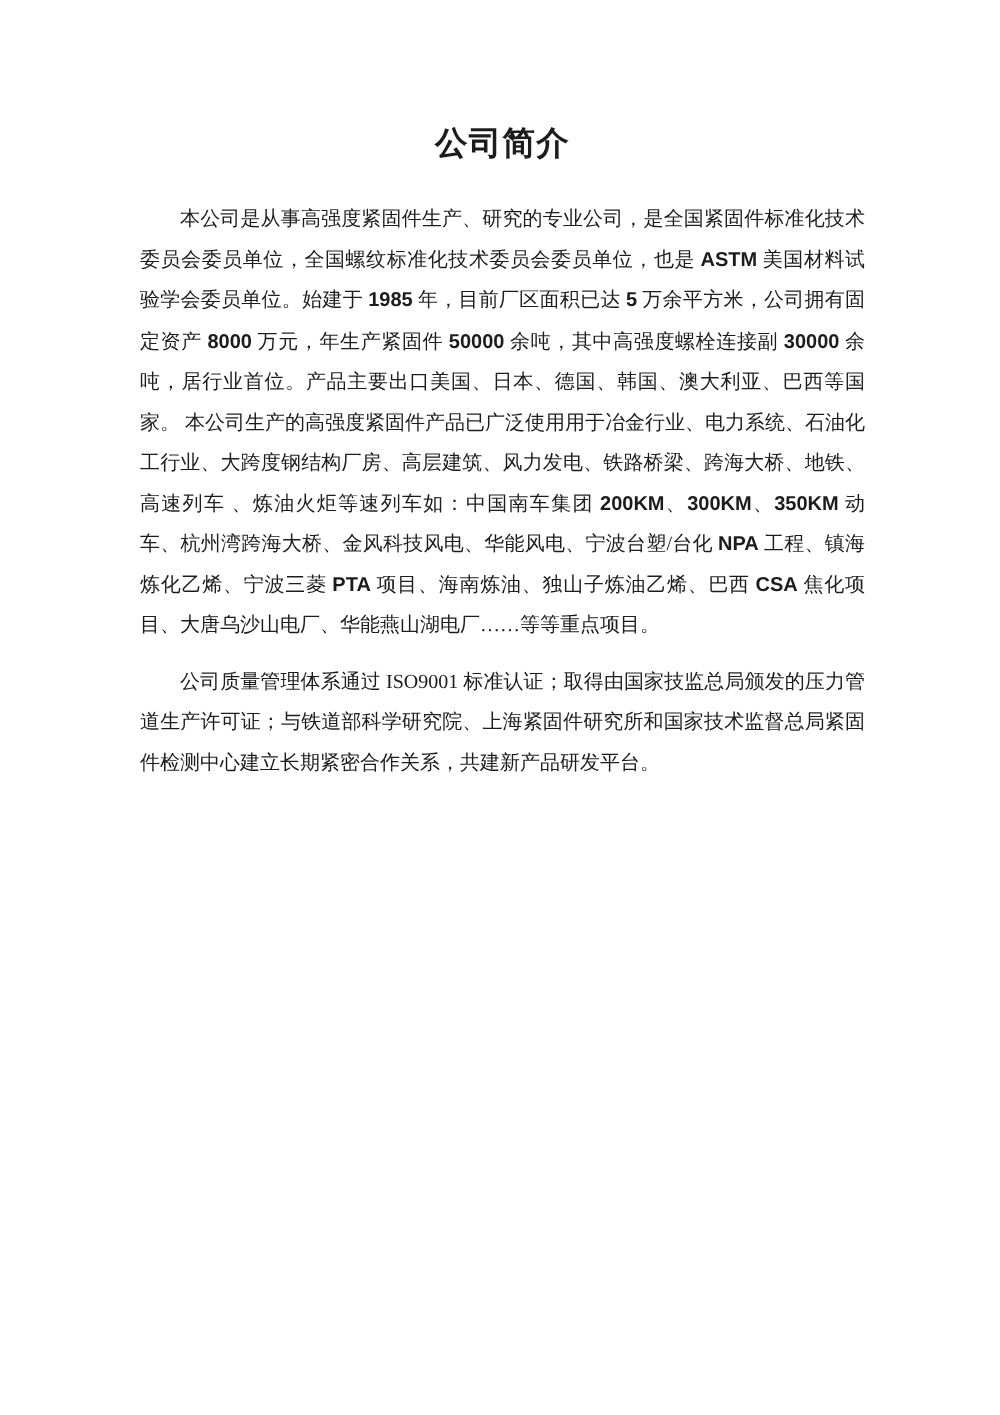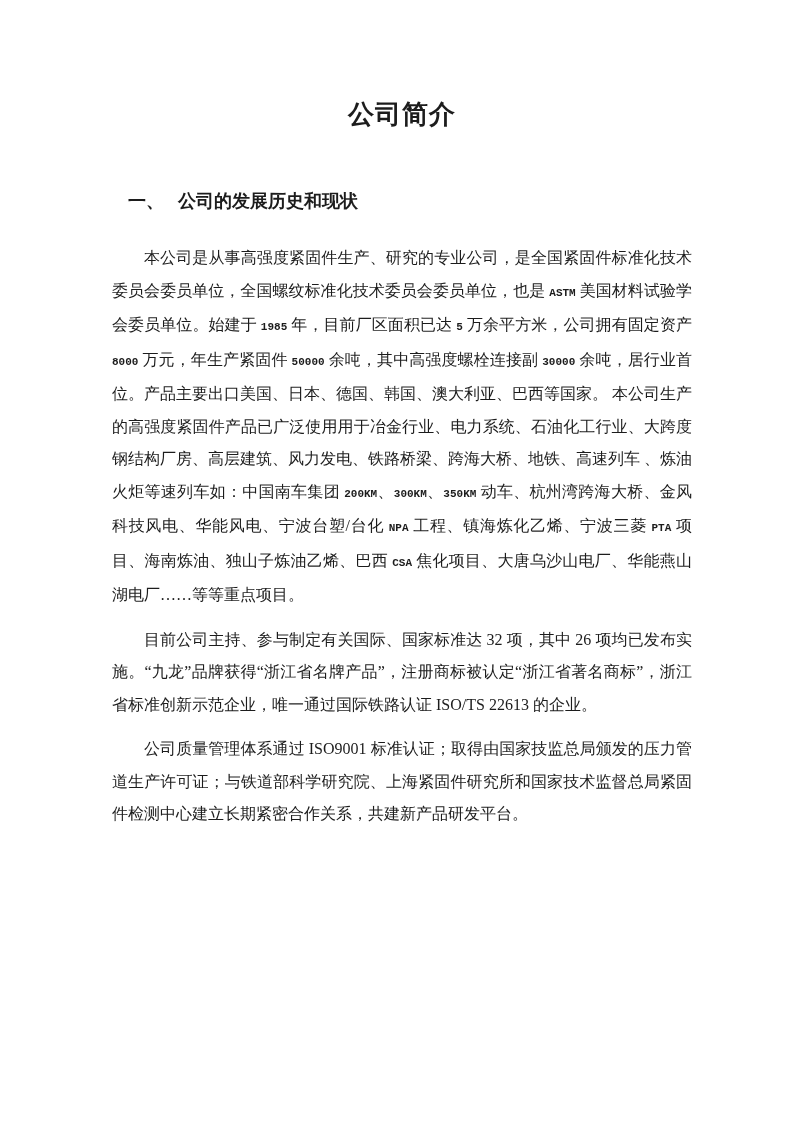--- a/index.html
+++ b/index.html
@@ -52,36 +52,32 @@
     text-align: justify;
     text-indent: 2em;
     margin: 0;
   }
   .para-1 { margin-top: 28px; }
   .para-2 { margin-top: 12px; }
   .para-3 { margin-top: 12px; }
   .para-4 { margin-top: 12px; }
   .b {
     font-weight: bold;
-    font-family: Liberation Mono, monospace;
-    font-size: 11px;
+    font-family: Liberation Sans, sans-serif;
+    font-size: 16px;
   }
 </style>
 </head>
 <body>
 
 <div class="page">
 
   <h1 class="doc-title">公司简介</h1>
 
-  <h2 class="h-sec h-sec1">
-    <span class="sec-num">一、</span><span>公司的发展历史和现状</span>
-  </h2>
 
   <p class="para para-1"><span>本公司是从事高强度紧固件生产、研究的专业公司，是全国紧固件标准化技术委员会委员单位，全国螺纹标准化技术委员会委员单位，也是 </span><span class="b">ASTM</span><span> 美国材料试验学会委员单位。始建于 </span><span class="b">1985</span><span> 年，目前厂区面积已达 </span><span class="b">5</span><span> 万余平方米，公司拥有固定资产 </span><span class="b">8000</span><span> 万元，年生产紧固件 </span><span class="b">50000</span><span> 余吨，其中高强度螺栓连接副 </span><span class="b">30000</span><span> 余吨，居行业首位。产品主要出口美国、日本、德国、韩国、澳大利亚、巴西等国家。 本公司生产的高强度紧固件产品已广泛使用用于冶金行业、电力系统、石油化工行业、大跨度钢结构厂房、高层建筑、风力发电、铁路桥梁、跨海大桥、地铁、高速列车 、炼油火炬等速列车如：中国南车集团 </span><span class="b">200KM</span><span>、</span><span class="b">300KM</span><span>、</span><span class="b">350KM</span><span> 动车、杭州湾跨海大桥、金风科技风电、华能风电、宁波台塑/台化 </span><span class="b">NPA</span><span> 工程、镇海炼化乙烯、宁波三菱 </span><span class="b">PTA</span><span> 项目、海南炼油、独山子炼油乙烯、巴西 </span><span class="b">CSA</span><span> 焦化项目、大唐乌沙山电厂、华能燕山湖电厂……等等重点项目。</span></p>
 
-  <p class="para para-2"><span>目前公司主持、参与制定有关国际、国家标准达 32 项，其中 26 项均已发布实施。“九龙”品牌获得“浙江省名牌产品”，注册商标被认定“浙江省著名商标”，浙江省标准创新示范企业，唯一通过国际铁路认证 ISO/TS 22613 的企业。</span></p>
 
   <p class="para para-3"><span>公司质量管理体系通过 ISO9001 标准认证；取得由国家技监总局颁发的压力管道生产许可证；与铁道部科学研究院、上海紧固件研究所和国家技术监督总局紧固件检测中心建立长期紧密合作关系，共建新产品研发平台。</span></p>
 
 
 
 </div>
 
 </body></html>

